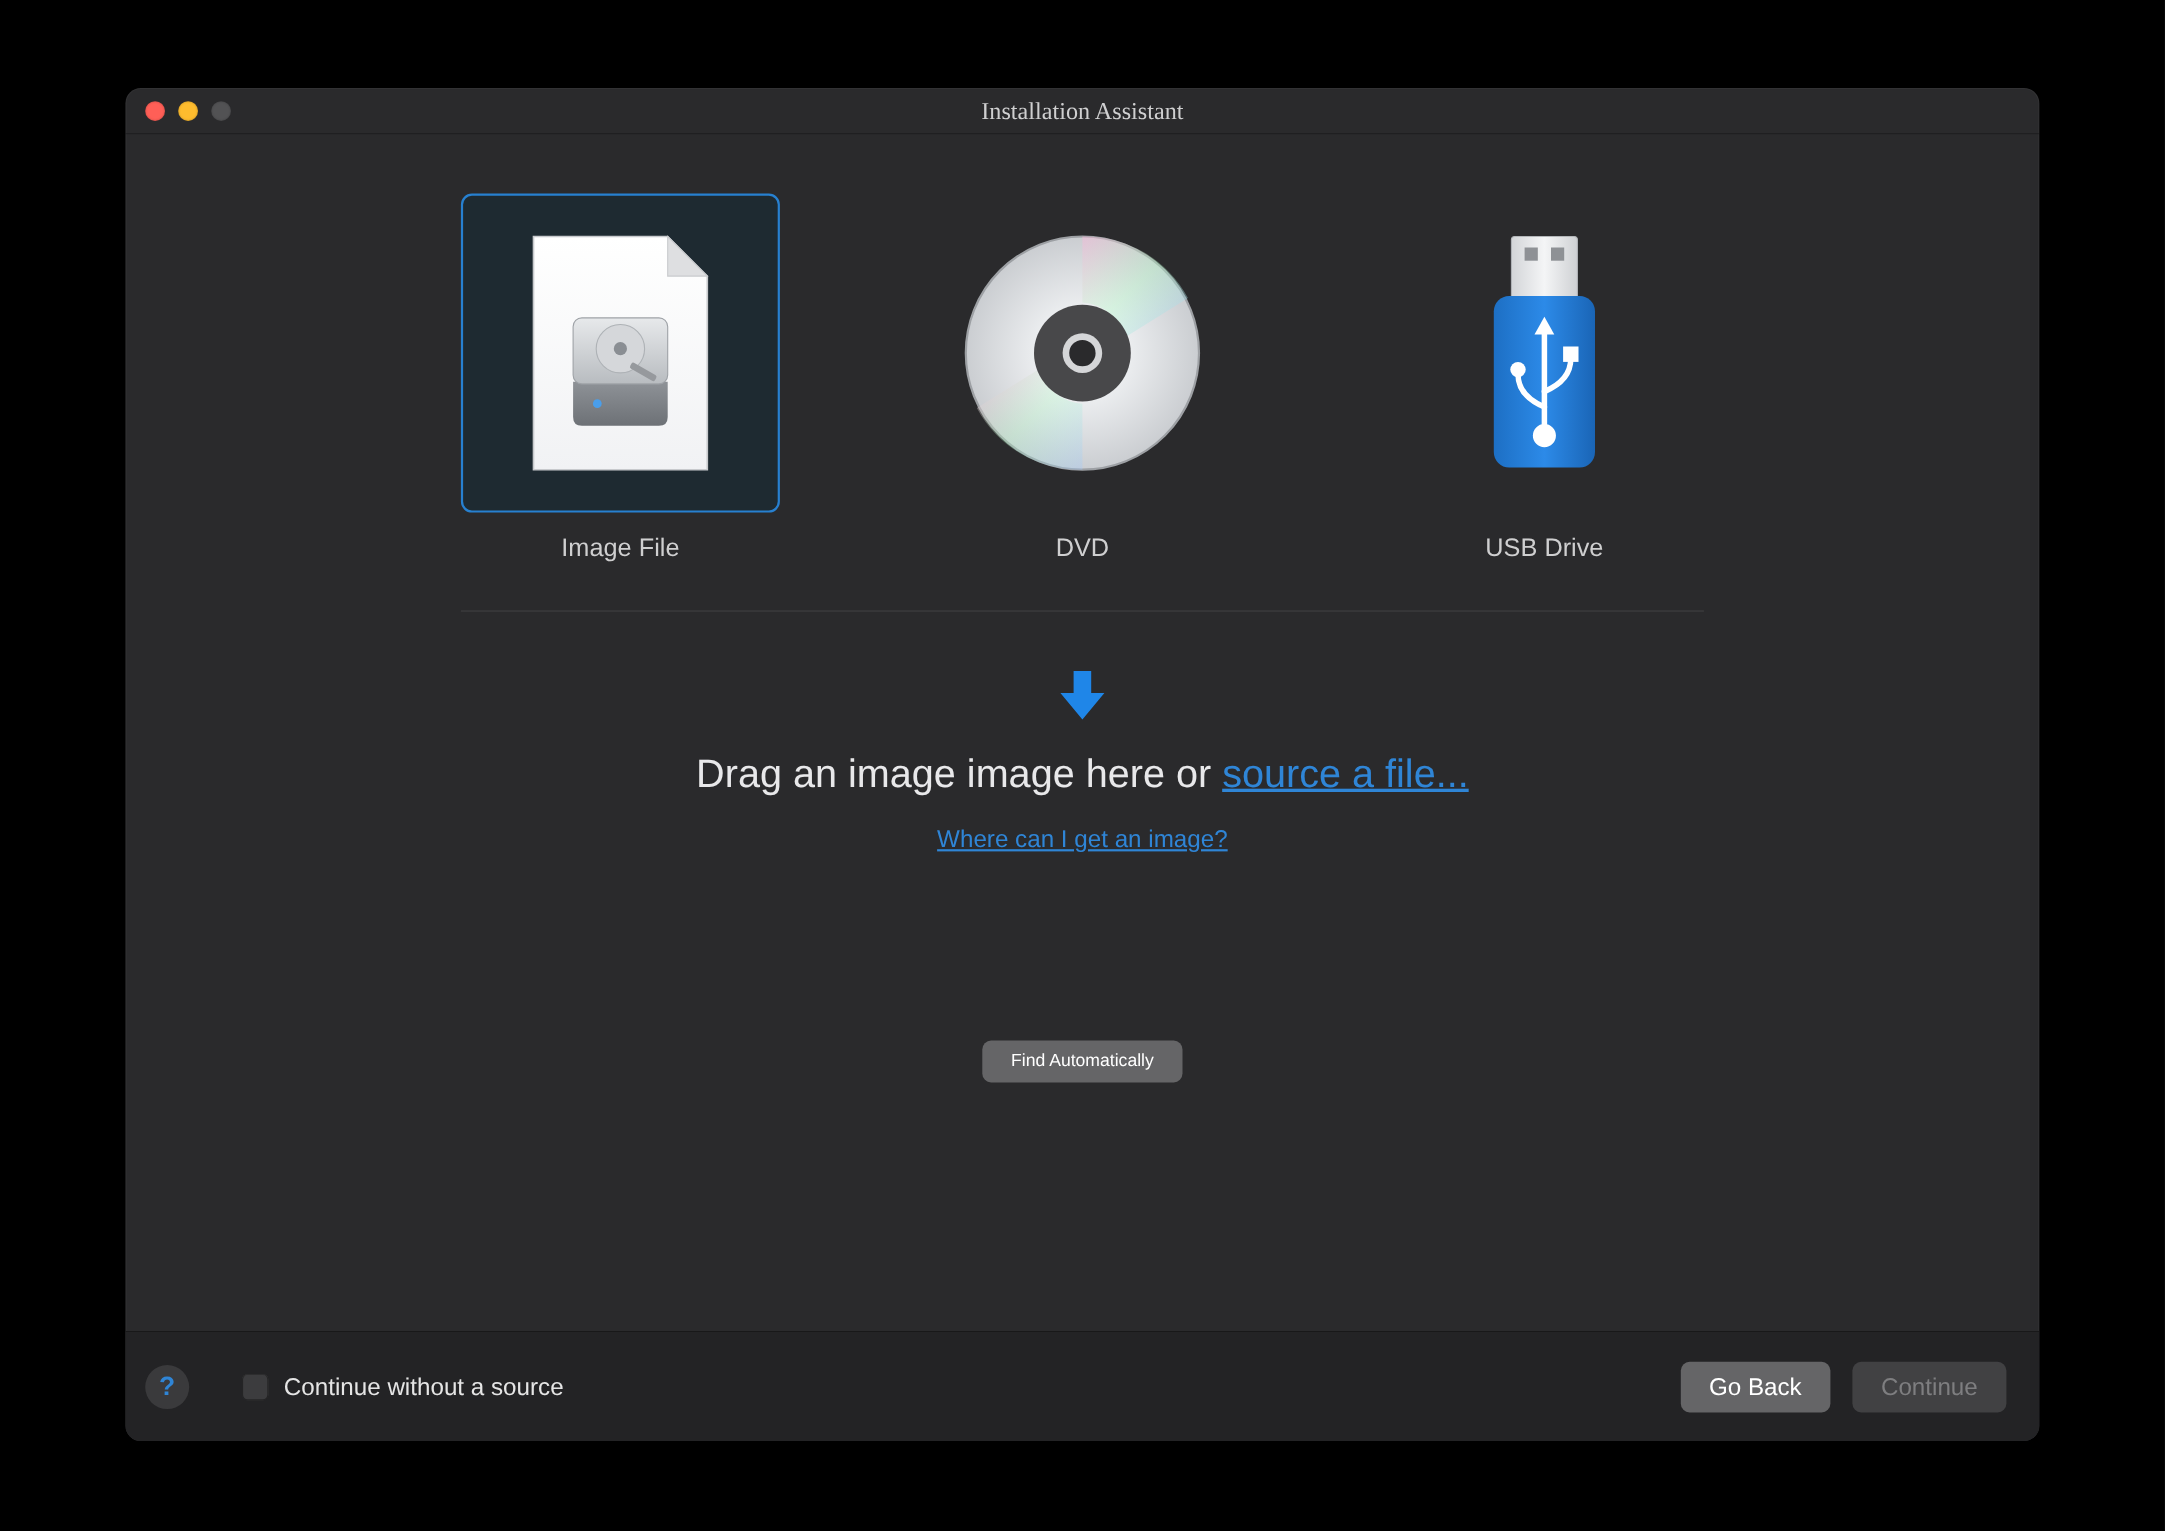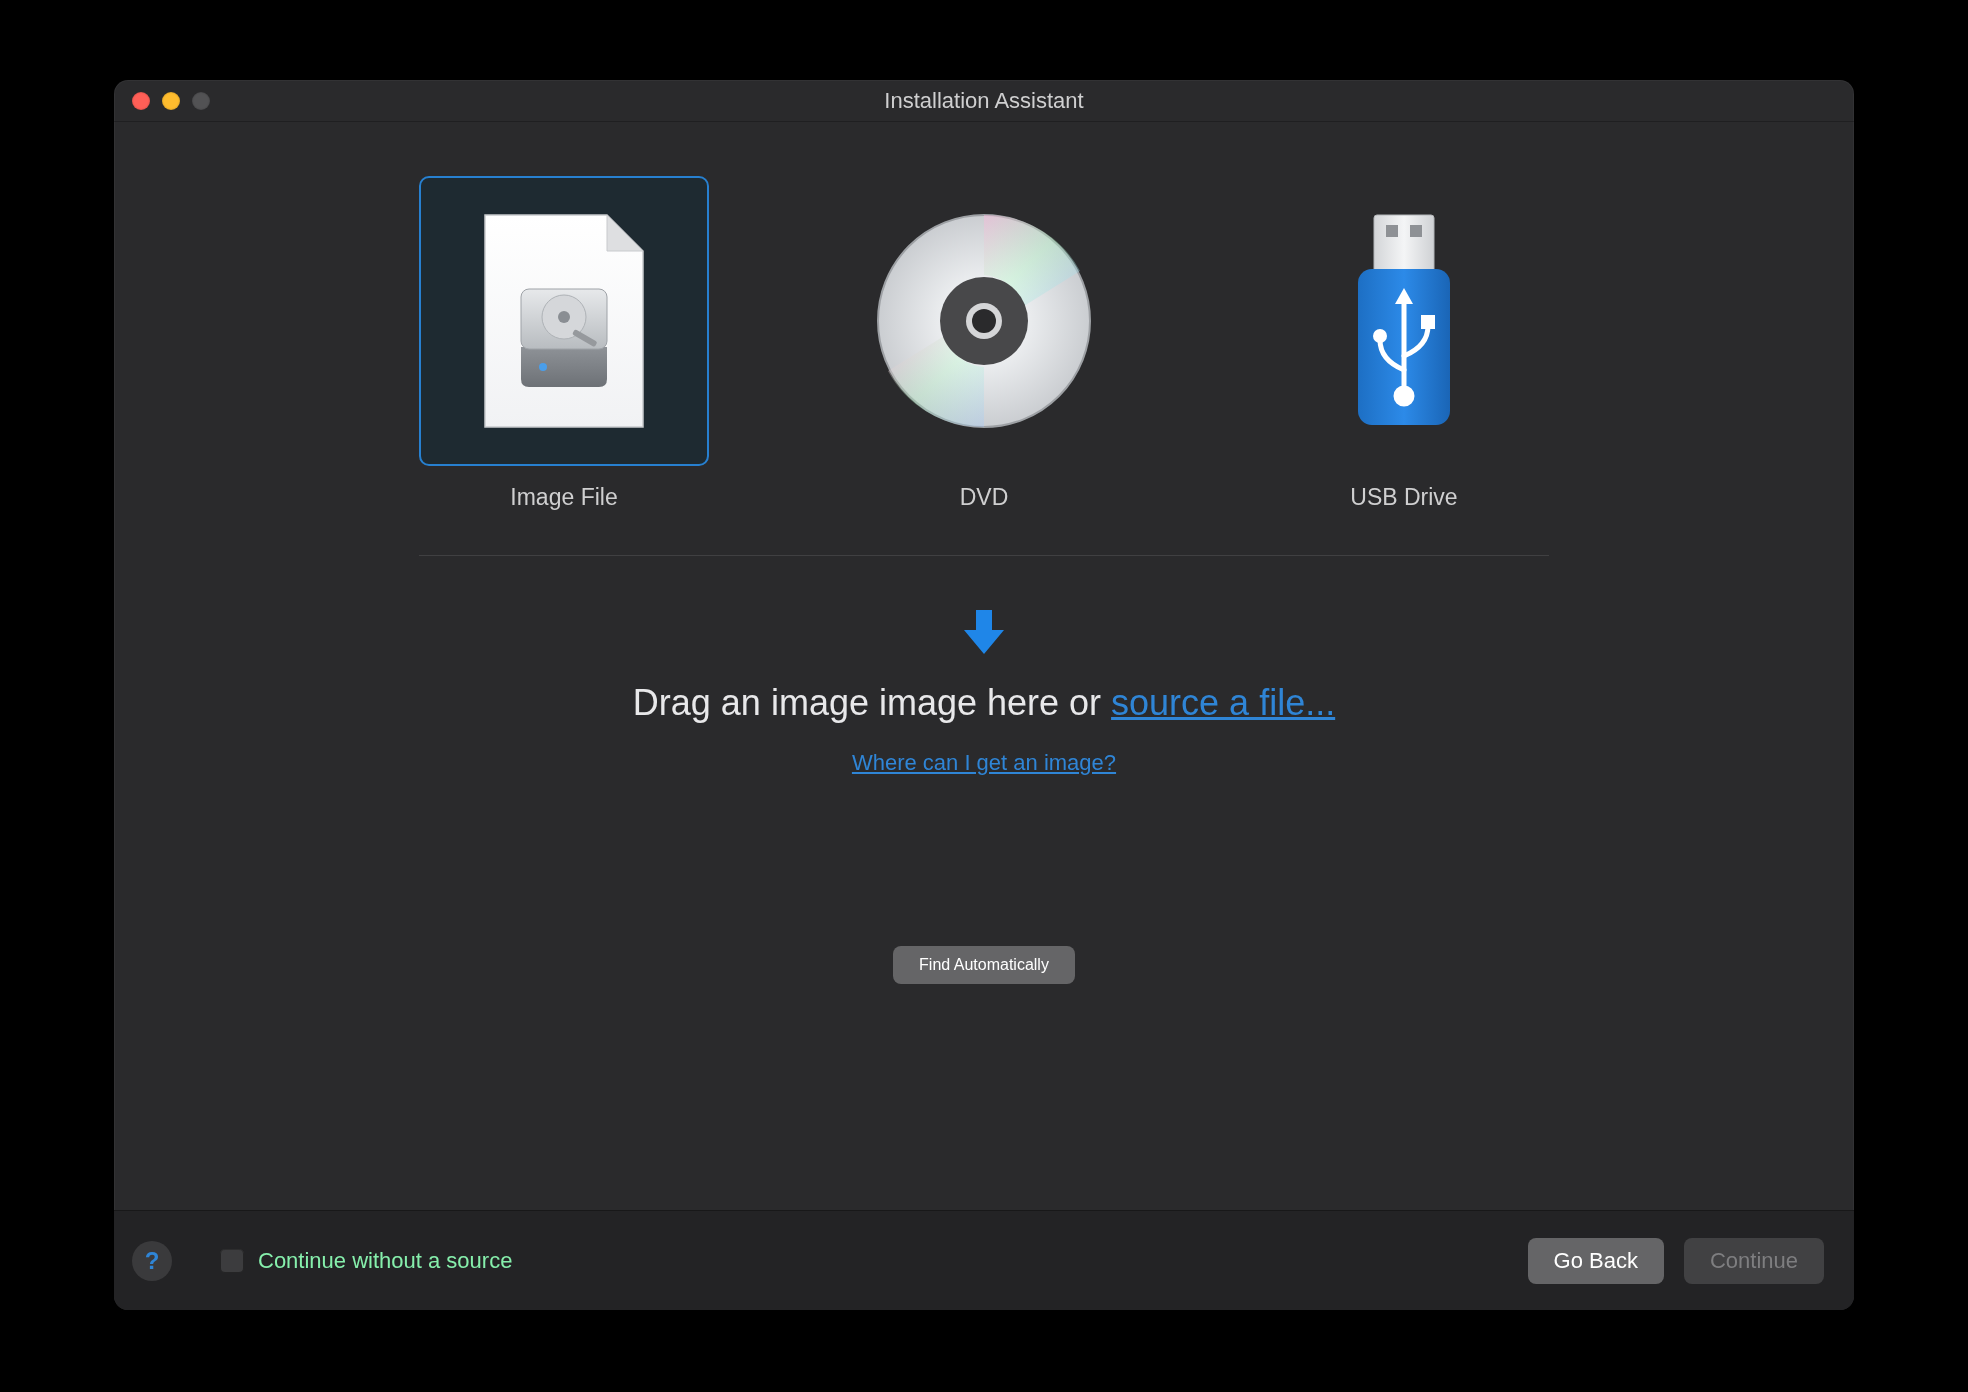--- a/index.html
+++ b/index.html
@@ -37,20 +37,21 @@
     .light.red { background: #ff5f57; box-shadow: inset 0 0 2px rgba(0,0,0,0.3); }
     .light.yellow { background: #febc2e; box-shadow: inset 0 0 2px rgba(0,0,0,0.3); }
     .light.green { background: #525254; box-shadow: inset 0 0 2px rgba(0,0,0,0.3); }
     .title {
       position: absolute; left: 0; right: 0;
       text-align: center;
       color: #cfcfd0;
       font-size: 22px;
       font-weight: 400;
       pointer-events: none;
+      font-family: Liberation Serif, serif;
     }
     .content { flex: 1; display: flex; flex-direction: column; align-items: center; padding-top: 54px; }
     .options { display: flex; gap: 130px; align-items: flex-start; }
     .option { display: flex; flex-direction: column; align-items: center; }
     .icon-box {
       width: 290px; height: 290px;
       border-radius: 10px;
       display: flex; align-items: center; justify-content: center;
     }
     .icon-box.selected {
@@ -88,21 +89,21 @@
       display: flex; align-items: center; justify-content: center;
       color: #2f85d6; font-size: 24px; font-weight: 600;
       cursor: pointer;
     }
     .checkbox-row { display: flex; align-items: center; margin-left: 48px; gap: 14px; cursor: pointer; }
     .checkbox {
       width: 24px; height: 24px; border-radius: 5px;
       background: #3c3c3e;
       box-shadow: inset 0 0 0 1px rgba(0,0,0,0.4), inset 0 1px 0 rgba(255,255,255,0.08);
     }
-    .checkbox-label { color: #86efac; font-size: 22px; }
+    .checkbox-label { color: #e5e5e5; font-size: 22px; }
     .spacer { flex: 1; }
     .footer-btn {
       border: none; border-radius: 8px;
       font-size: 22px; padding: 10px 26px;
       margin-left: 20px;
       cursor: pointer;
     }
     .btn-goback { background: #656567; color: #fff; }
     .btn-continue { background: #414143; color: #7e7e80; cursor: default; }
 

